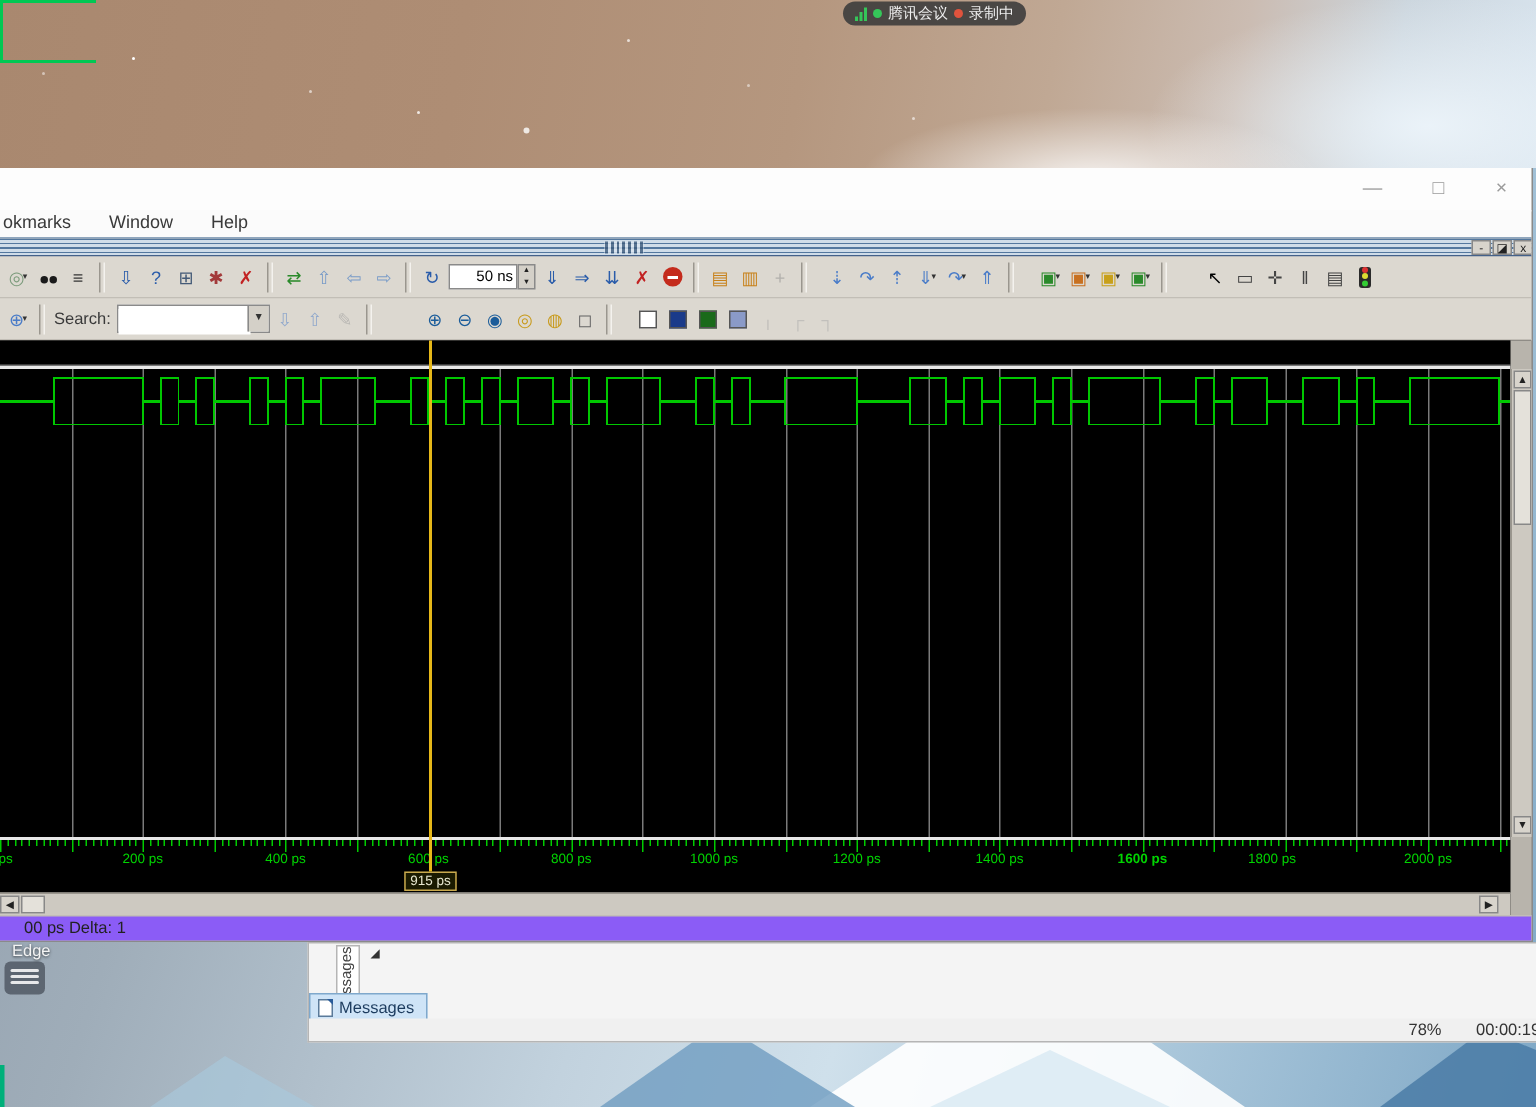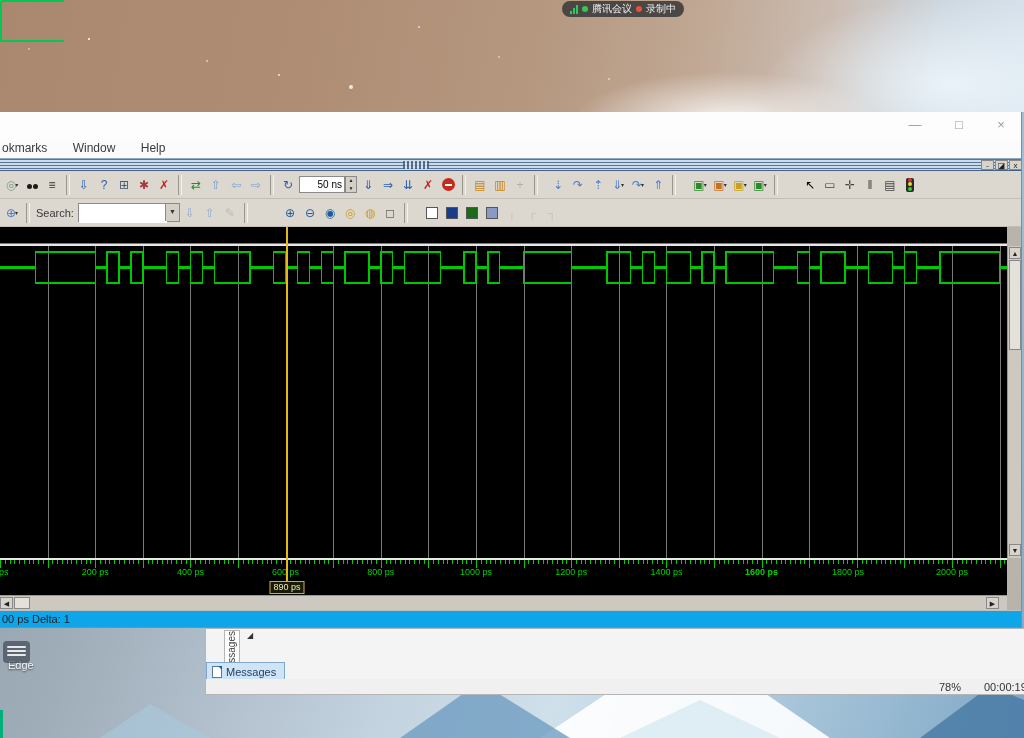--- a/index.html
+++ b/index.html
@@ -20,21 +20,21 @@
   
   .crystals{position:absolute;left:0;top:620px;}
   
   .pill{position:absolute;left:562px;top:1px;height:16px;padding:0 8px;border-radius:9px;
     background:rgba(58,58,58,.88);display:flex;align-items:center;gap:4px;color:#eee;font-size:10px;z-index:60;}
   .sigbars{display:flex;align-items:flex-end;gap:1px;height:9px;}
   .sigbars i{width:2px;background:#35c759;display:block;}
   .dot{width:6px;height:6px;border-radius:50%;display:inline-block;}
   
   .edge-label{position:absolute;left:8px;top:628px;width:60px;color:#f4f4f4;font-size:11px;
-    text-shadow:0 1px 2px rgba(0,0,0,.7);z-index:5;margin-top:31px;}
+    text-shadow:0 1px 2px rgba(0,0,0,.7);z-index:5;}
   .jumplist{position:absolute;left:3px;top:641px;width:27px;height:22px;border-radius:4px;
     background:rgba(40,46,56,.55);z-index:5;padding:3px 4px;box-sizing:border-box;}
   .jumplist i{display:block;height:2px;margin:2px 0;background:rgba(255,255,255,.85);border-radius:1px;}
   .jumplist i:before{content:"";}
   
   .share-corner{position:absolute;left:0;top:0;width:64px;height:42px;z-index:70;
     border-top:2px solid #00c853;border-left:2px solid #00c853;border-bottom:2px solid #00c853;box-sizing:border-box;}
   .share-bottom{position:absolute;left:0;top:710px;width:3px;height:28px;background:#00b07a;z-index:70;}
   
   .quartus{position:absolute;left:205px;top:628px;width:819px;height:67px;background:#f4f4f4;
@@ -100,22 +100,22 @@
   .curbox{position:absolute;top:1px;transform:translateX(-50%);border:1px solid #c9a94e;background:#1a1a00;
     color:#e8e8d0;font-size:9px;padding:0 3px;line-height:11px;}
   .cursorline{position:absolute;left:286px;top:0;width:2px;height:354px;background:#e6b819;z-index:3;}
   .hscroll{position:absolute;left:0;top:368px;width:1007px;height:15px;background:#cdc9c1;border-top:1px solid #9a968e;box-sizing:border-box;}
   .sbtn{position:absolute;top:1px;width:13px;height:12px;background:#d8d4cc;border:1px solid #888;font-size:7px;
     line-height:11px;text-align:center;color:#222;box-sizing:border-box;}
   .hthumb{position:absolute;left:14px;top:1px;width:16px;height:12px;background:#e4e1da;border:1px solid #888;box-sizing:border-box;}
   .vscrollcol{position:absolute;left:1007px;top:0;width:15px;height:383px;background:#b8b4ac;}
   .vscroll{position:absolute;left:0;top:19px;width:15px;height:312px;background:#cdc9c1;border-left:1px solid #9a968e;box-sizing:border-box;}
   .vthumb{position:absolute;left:1px;top:14px;width:12px;height:90px;background:#e4e1da;border:1px solid #888;box-sizing:border-box;}
-  .statusrow{position:absolute;left:0;top:498px;width:100%;height:18px;background:#0ea5e9;font-size:11px;color:#222;
-    border-top:1px solid #c2beb6;box-sizing:border-box;padding:2px 0 0 2px;}
+  .statusrow{position:absolute;left:0;top:498px;width:100%;height:18px;background:#8b5cf6;font-size:11px;color:#222;
+    border-top:1px solid #c2beb6;box-sizing:border-box;padding:2px 0 0 16px;}
   svg{display:block;}
 </style>
 </head>
 <body>
 
 <div class="desktop-top">
     <i class="sparkles"></i>
   </div>
 
 <svg class="crystals" width="1024" height="118">
@@ -658,21 +658,21 @@
         <span class="lbl" style="left: 285.6px;">600 ps</span>
         <span class="lbl" style="left: 380.8px;">800 ps</span>
         <span class="lbl" style="left: 476px;">1000 ps</span>
         <span class="lbl" style="left: 571.2px;">1200 ps</span>
         <span class="lbl" style="left: 666.4px;">1400 ps</span>
         <span class="lbl" style="left: 761.6px; font-weight: bold;">1600 ps</span>
         <span class="lbl" style="left: 848px;">1800 ps</span>
         <span class="lbl" style="left: 952px;">2000 ps</span>
       </div>
     <div class="cursorstrip">
-      <span class="curbox" id="curbox" style="left: 287.028px;">890 ps</span>
+      <span class="curbox" id="curbox" style="left: 287.028px;">915 ps</span>
     </div>
     <div class="cursorline" id="cursorline" style="left: 286.028px; background: rgb(230, 184, 25);"></div>
     <div class="hscroll">
       <span class="sbtn" style="left:0">◀</span>
       <span class="hthumb"></span>
       <span class="sbtn" style="left:986px">▶</span>
     </div>
     <div class="vscrollcol">
       <div class="vscroll">
         <span class="sbtn" style="left:1px;width:12px">▲</span>

